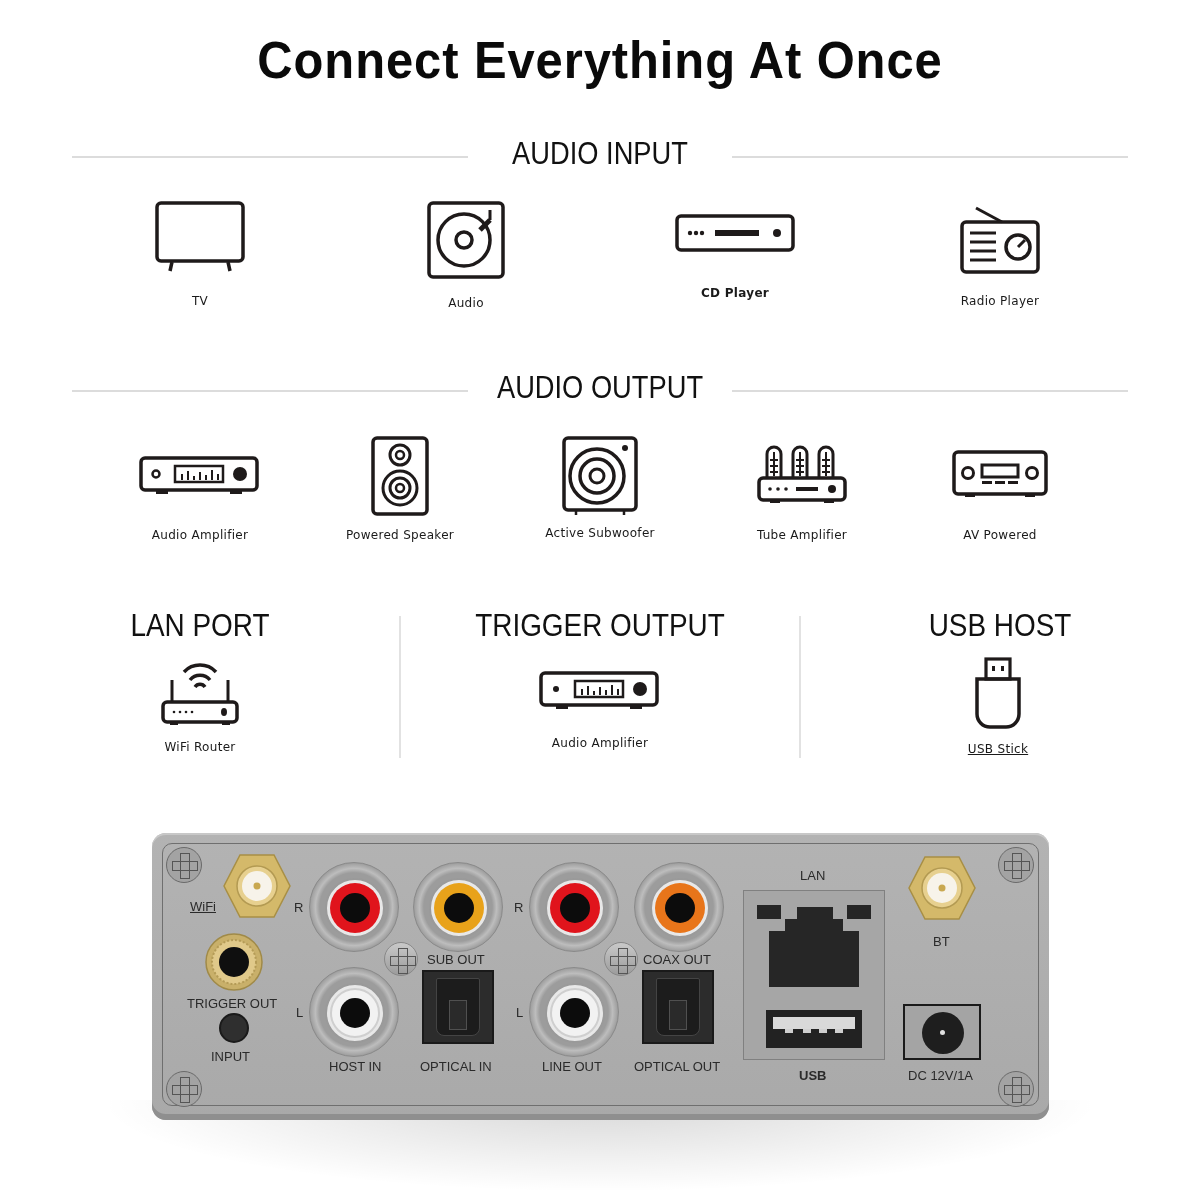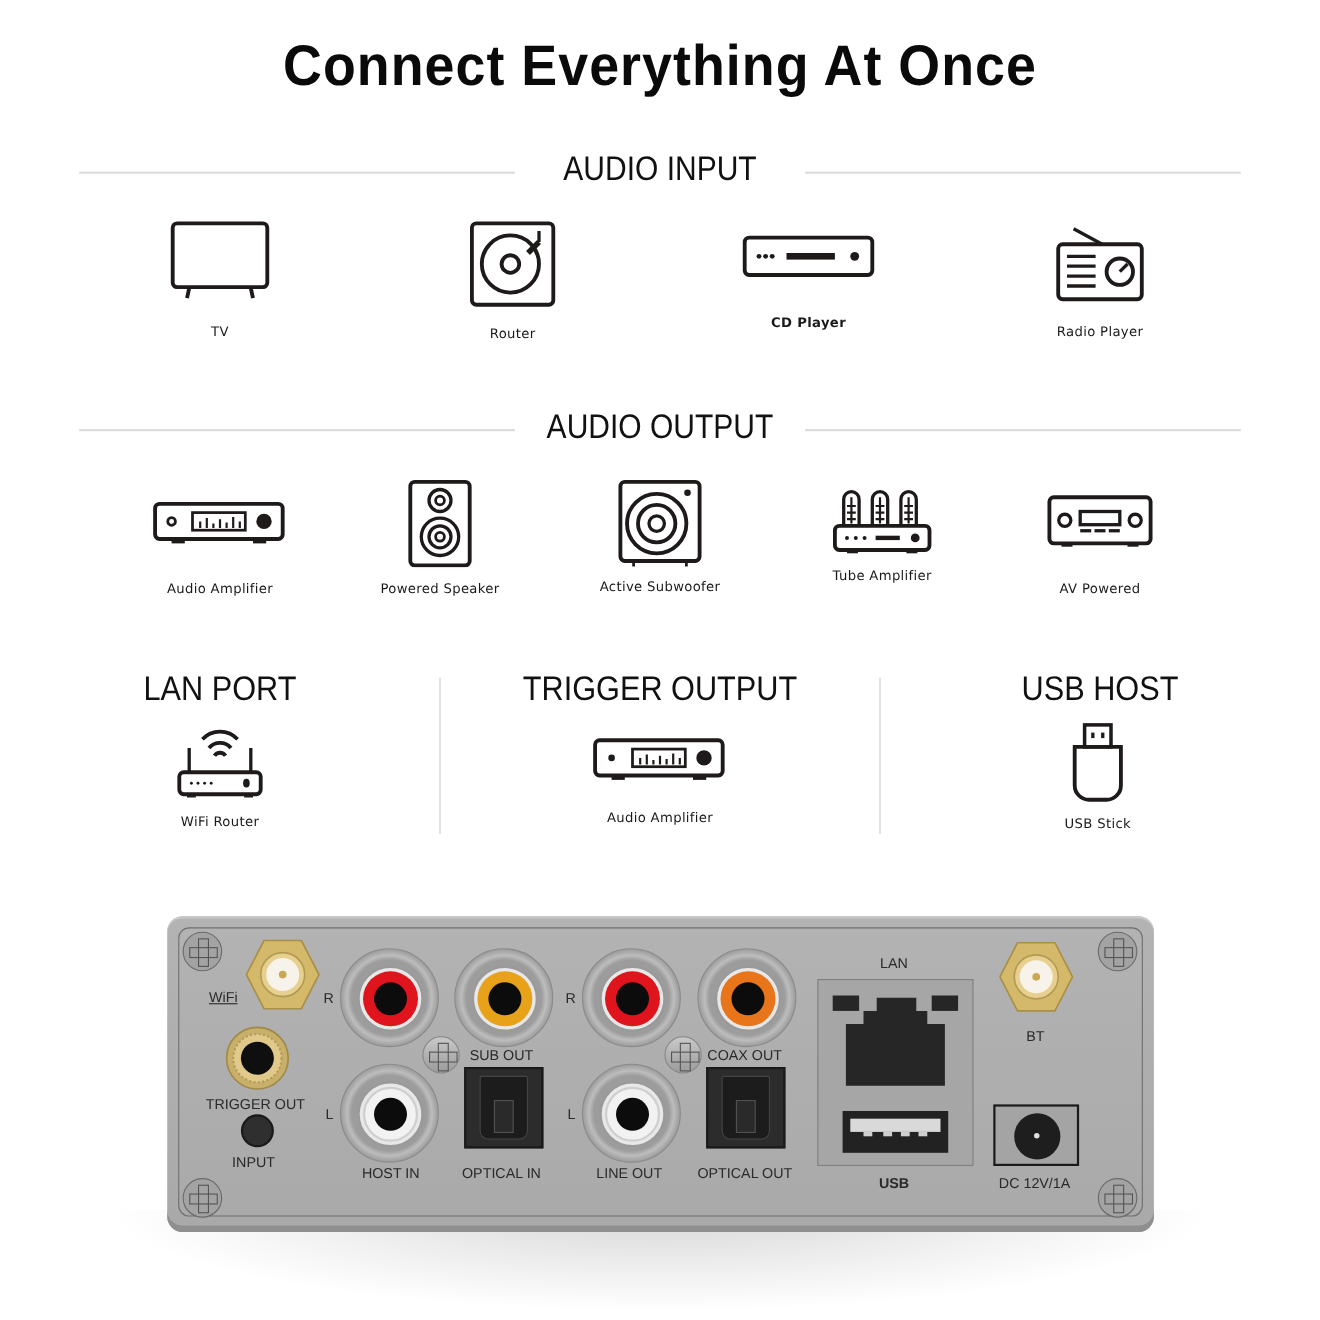--- a/index.html
+++ b/index.html
@@ -116,21 +116,21 @@
 </div>
 
 <div class="item" style="left:386px; top:200px; width:160px;">
   <svg width="80" height="80" viewBox="0 0 80 80">
     <rect x="3" y="3" width="74" height="74" rx="4" fill="none" stroke="#1e1a1a" stroke-width="3.5"></rect>
     <circle cx="38" cy="40" r="26" fill="none" stroke="#1e1a1a" stroke-width="3.5"></circle>
     <circle cx="38" cy="40" r="8" fill="none" stroke="#1e1a1a" stroke-width="3.5"></circle>
     <line x1="64" y1="10" x2="64" y2="20" stroke="#1e1a1a" stroke-width="3"></line>
     <line x1="64" y1="20" x2="54" y2="30" stroke="#1e1a1a" stroke-width="5"></line>
   </svg>
-  <div class="cap" style="margin-top:16px;">Router</div>
+  <div class="cap" style="margin-top:16px;">Audio</div>
 </div>
 
 <div class="item" style="left:654px; top:192px; width:162px;font-weight:bold;">
   <svg width="122" height="80" viewBox="0 0 122 80">
     <rect x="3" y="24" width="116" height="34" rx="4" fill="none" stroke="#1e1a1a" stroke-width="3.5"></rect>
     <circle cx="16" cy="41" r="2.2" fill="#1e1a1a"></circle>
     <circle cx="22" cy="41" r="2.2" fill="#1e1a1a"></circle>
     <circle cx="28" cy="41" r="2.2" fill="#1e1a1a"></circle>
     <rect x="41" y="38" width="44" height="6" fill="#1e1a1a"></rect>
     <circle cx="103" cy="41" r="4" fill="#1e1a1a"></circle>
@@ -206,21 +206,21 @@
     <path d="M70 16 V40 M66 24 H74 M66 30 H74 M66 36 H74" stroke="#1e1a1a" stroke-width="2"></path>
     <rect x="3" y="42" width="86" height="22" rx="4" fill="none" stroke="#1e1a1a" stroke-width="3.5"></rect>
     <circle cx="14" cy="53" r="1.8" fill="#1e1a1a"></circle>
     <circle cx="22" cy="53" r="1.8" fill="#1e1a1a"></circle>
     <circle cx="30" cy="53" r="1.8" fill="#1e1a1a"></circle>
     <rect x="40" y="51" width="22" height="4" fill="#1e1a1a"></rect>
     <circle cx="76" cy="53" r="4" fill="#1e1a1a"></circle>
     <rect x="14" y="64" width="10" height="3" fill="#1e1a1a"></rect>
     <rect x="68" y="64" width="10" height="3" fill="#1e1a1a"></rect>
   </svg>
-  <div class="cap" style="">Tube Amplifier</div>
+  <div class="cap" style="margin-top:12px;">Tube Amplifier</div>
 </div>
 
 <div class="item" style="left:910px; top:436px; width:180px;">
   <svg width="98" height="80" viewBox="0 0 98 80">
     <rect x="3" y="16" width="92" height="42" rx="4" fill="none" stroke="#1e1a1a" stroke-width="3.5"></rect>
     <circle cx="17" cy="37" r="5.5" fill="none" stroke="#1e1a1a" stroke-width="3"></circle>
     <circle cx="81" cy="37" r="5.5" fill="none" stroke="#1e1a1a" stroke-width="3"></circle>
     <rect x="31" y="29" width="36" height="12" fill="none" stroke="#1e1a1a" stroke-width="3"></rect>
     <rect x="31" y="45" width="10" height="3" fill="#1e1a1a"></rect>
     <rect x="44" y="45" width="10" height="3" fill="#1e1a1a"></rect>
@@ -263,21 +263,21 @@
     <circle cx="18" cy="38" r="3" fill="#1e1a1a"></circle>
     <rect x="37" y="30" width="48" height="16" fill="none" stroke="#1e1a1a" stroke-width="2.5"></rect>
     <path d="M44 44 V38 M50 44 V35 M56 44 V40 M62 44 V36 M68 44 V39 M74 44 V34 M80 44 V38" stroke="#1e1a1a" stroke-width="2"></path>
     <circle cx="102" cy="38" r="7" fill="#1e1a1a"></circle>
     <rect x="18" y="54" width="12" height="4" fill="#1e1a1a"></rect>
     <rect x="92" y="54" width="12" height="4" fill="#1e1a1a"></rect>
   </svg>
   <div class="cap" style="margin-top:22px;">Audio Amplifier</div>
 </div>
 
-<div class="item" style="left:908px; top:656px; width:180px;">
+<div class="item" style="left:908px; top:656px; width:180px;text-decoration:underline;">
   <svg width="50" height="74" viewBox="0 0 50 74">
     <rect x="13" y="3" width="24" height="20" fill="none" stroke="#1e1a1a" stroke-width="3.2"></rect>
     <rect x="19" y="10" width="3" height="5" fill="#1e1a1a"></rect>
     <rect x="28" y="10" width="3" height="5" fill="#1e1a1a"></rect>
     <path d="M4 23 H46 V58 a13 13 0 0 1 -13 13 H17 a13 13 0 0 1 -13 -13 Z" fill="none" stroke="#1e1a1a" stroke-width="3.5"></path>
   </svg>
   <div class="cap" style="margin-top:12px;">USB Stick</div>
 </div>
 
 <div class="shadow"></div>

